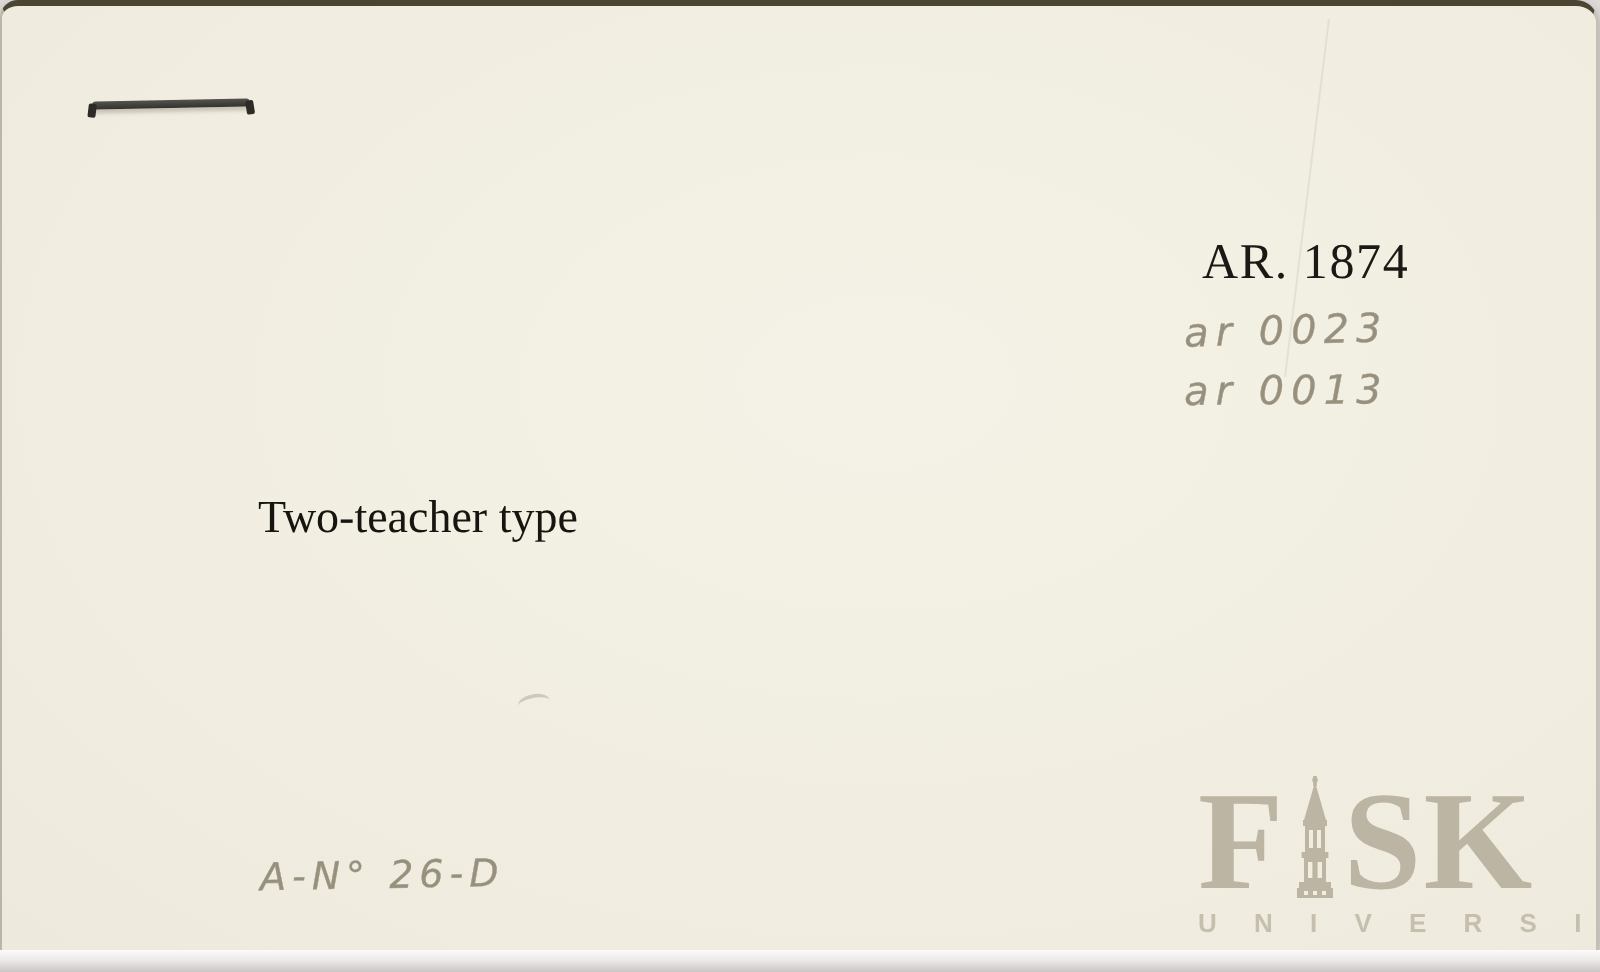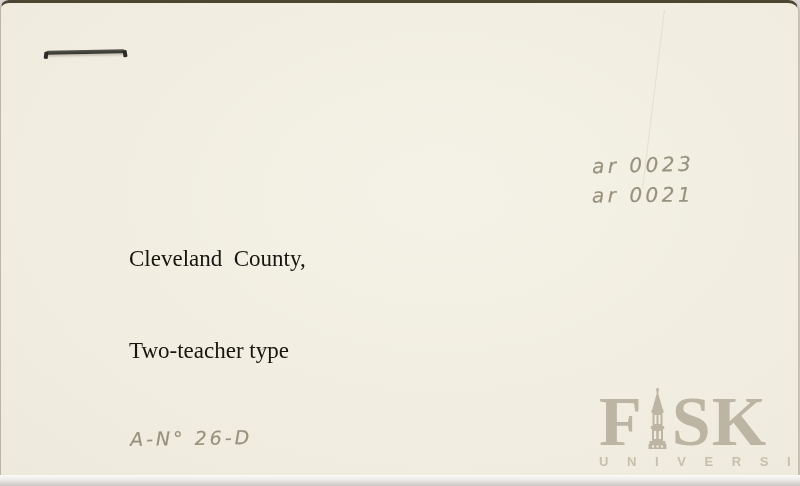--- a/index.html
+++ b/index.html
@@ -135,26 +135,26 @@
 <body>
 
 <div class="scan-stage">
 
   <div class="card">
 
     <div class="staple"></div>
     <div class="crease"></div>
     <div class="smudge"></div>
 
+    <div class="catalog-number">AR. 1874</div>
 
     <div class="pencil pencil-id-1">ar 0023</div>
-    <div class="pencil pencil-id-2">ar 0021</div>
+    <div class="pencil pencil-id-2">ar 0013</div>
 
     <div class="typed-block">
-      <div class="typed-line">Cleveland  County,</div>
       <div class="typed-line">Two-teacher type</div>
       
 
       
       
       
       
     </div>
 
     <div class="pencil pencil-note">A-N° 26-D</div>

